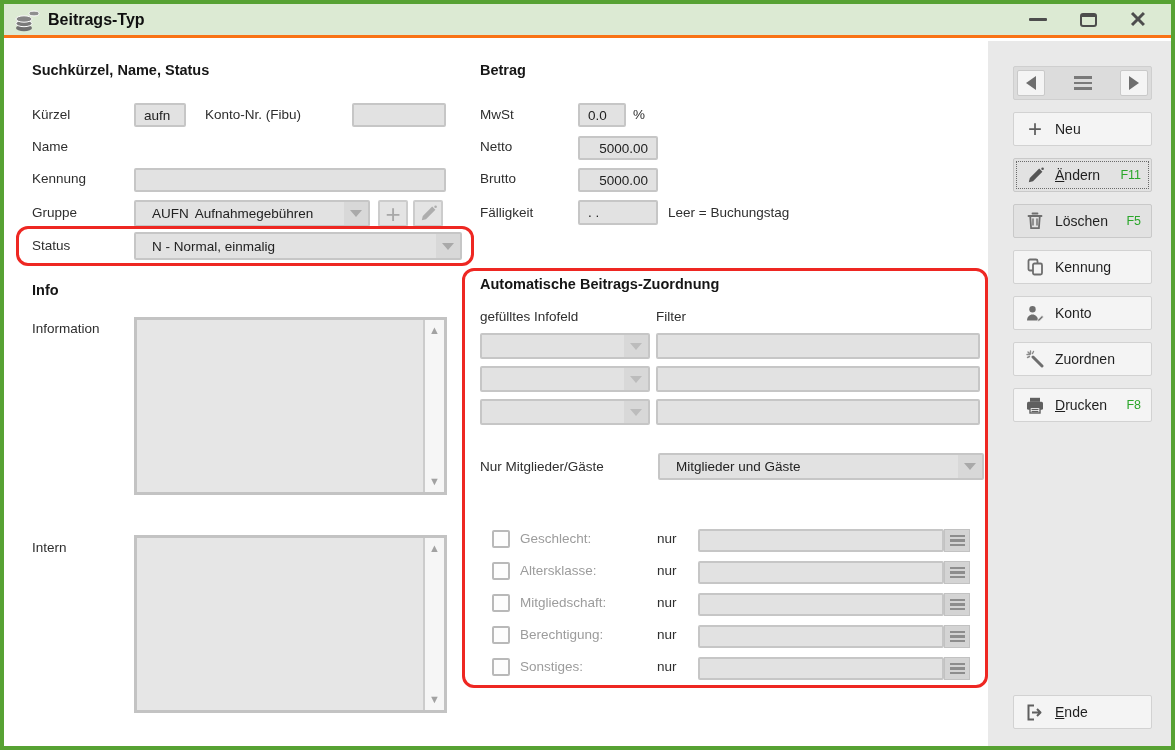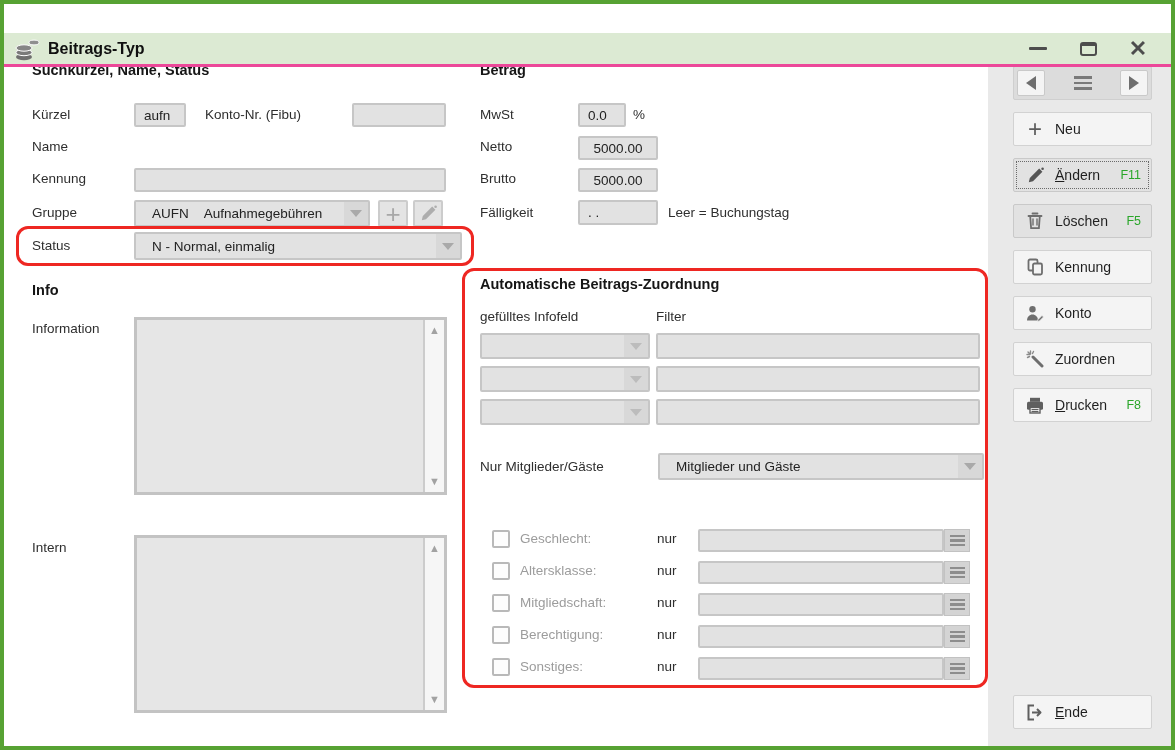--- a/index.html
+++ b/index.html
@@ -2,36 +2,36 @@
 <html lang="de"><head>
 <meta charset="utf-8">
 <style>
   html,body{margin:0;padding:0;background:#cfcfcf;}
   *{box-sizing:border-box;font-family:"Liberation Sans",sans-serif;}
   #app{position:relative;width:1175px;height:750px;background:#ffffff;overflow:hidden;}
   #app::after{content:"";position:absolute;inset:0;box-shadow:inset 0 0 0 4px #57a233;pointer-events:none;z-index:90;}
 
   
   .titlebar{position:absolute;left:4px;top:4px;right:4px;height:34px;background:#dcead3;
-    border-bottom:3px solid #ec4899;display:flex;align-items:center;z-index:40;margin-top:29px;}
+    border-bottom:3px solid #f97316;display:flex;align-items:center;z-index:40;}
   .app-icon{margin-left:10px;width:26px;height:24px;display:flex;align-items:center;}
   .title-text{margin-left:8px;font-size:16px;font-weight:bold;color:#101010;}
   .win-controls{margin-left:auto;display:flex;align-items:center;gap:28px;margin-right:22px;}
   .wc{cursor:pointer;display:flex;align-items:center;justify-content:center;width:22px;height:22px;}
   .wc-min{width:18px;height:3px;background:#4d4d4d;border-radius:1px;}
   .wc-max{width:17px;height:14px;border:2px solid #4d4d4d;border-top:4px solid #4d4d4d;border-radius:3px;}
   .wc-close{font-size:22px;color:#4d4d4d;line-height:1;font-weight:bold;}
 
   
   .lbl{position:absolute;font-size:13.5px;color:#2e2e2e;white-space:nowrap;}
   .lbl-gray{color:#9c9c9c;}
   .hdr{position:absolute;font-size:14.5px;font-weight:bold;color:#161616;white-space:nowrap;}
   .tinput{position:absolute;background:#e2e2e2;border:2px solid #c6c6c6;border-radius:2px;
     font-size:13.5px;color:#222;padding:0 8px;outline:none;}
-  .tinput.right{text-align:center;}
+  .tinput.right{text-align:right;}
   .combo{position:absolute;background:#e2e2e2;border:2px solid #c6c6c6;border-radius:2px;
     display:flex;align-items:center;}
   .combo-text{font-size:13.5px;color:#222;padding-left:16px;white-space:nowrap;overflow:hidden;}
   .combo-arrowbox{margin-left:auto;width:24px;align-self:stretch;background:#d8d8d8;
     display:flex;align-items:center;justify-content:center;}
   .arrow-down{width:0;height:0;border-left:6px solid transparent;border-right:6px solid transparent;
     border-top:7px solid #a9a9a9;}
   .sqbtn{position:absolute;background:#e4e4e4;border:2px solid #cccccc;border-radius:2px;
     display:flex;align-items:center;justify-content:center;cursor:pointer;}
   .redbox{position:absolute;border:3px solid #ee2722;border-radius:12px;pointer-events:none;z-index:30;}
@@ -100,21 +100,21 @@
   <input class="tinput" style="left: 352px; top: 103px; width: 94px; height: 24px;" value="">
 
   <div class="lbl" style="left:32px;top:139px;">Name</div>
 
   <div class="lbl" style="left:32px;top:171px;">Kennung</div>
   <input class="tinput" style="left: 134px; top: 168px; width: 312px; height: 24px;" value="">
 
   <div class="lbl" style="left:32px;top:205px;">Gruppe</div>
   <div class="combo" style="left:134px;top:200px;width:236px;height:27px;">
     <span class="combo-text">AUFN</span>
-    <span class="combo-text" style="padding-left:15px;">Aufnahmegebühren</span>
+    <span class="combo-text" style="padding-left:6px;">Aufnahmegebühren</span>
     <span class="combo-arrowbox">
         <span class="arrow-down"></span>
       </span>
   </div>
   <div class="sqbtn" style="left:378px;top:200px;width:30px;height:27px;">
     <span class="plus-glyph light">+</span>
   </div>
   <div class="sqbtn" style="left:413px;top:200px;width:30px;height:27px;">
     <svg width="17" height="17" viewBox="0 0 17 17">
       <path d="M12.2 1.6l3.2 3.2-9.4 9.4-4.2 1 1-4.2z" fill="#adadad"></path>

